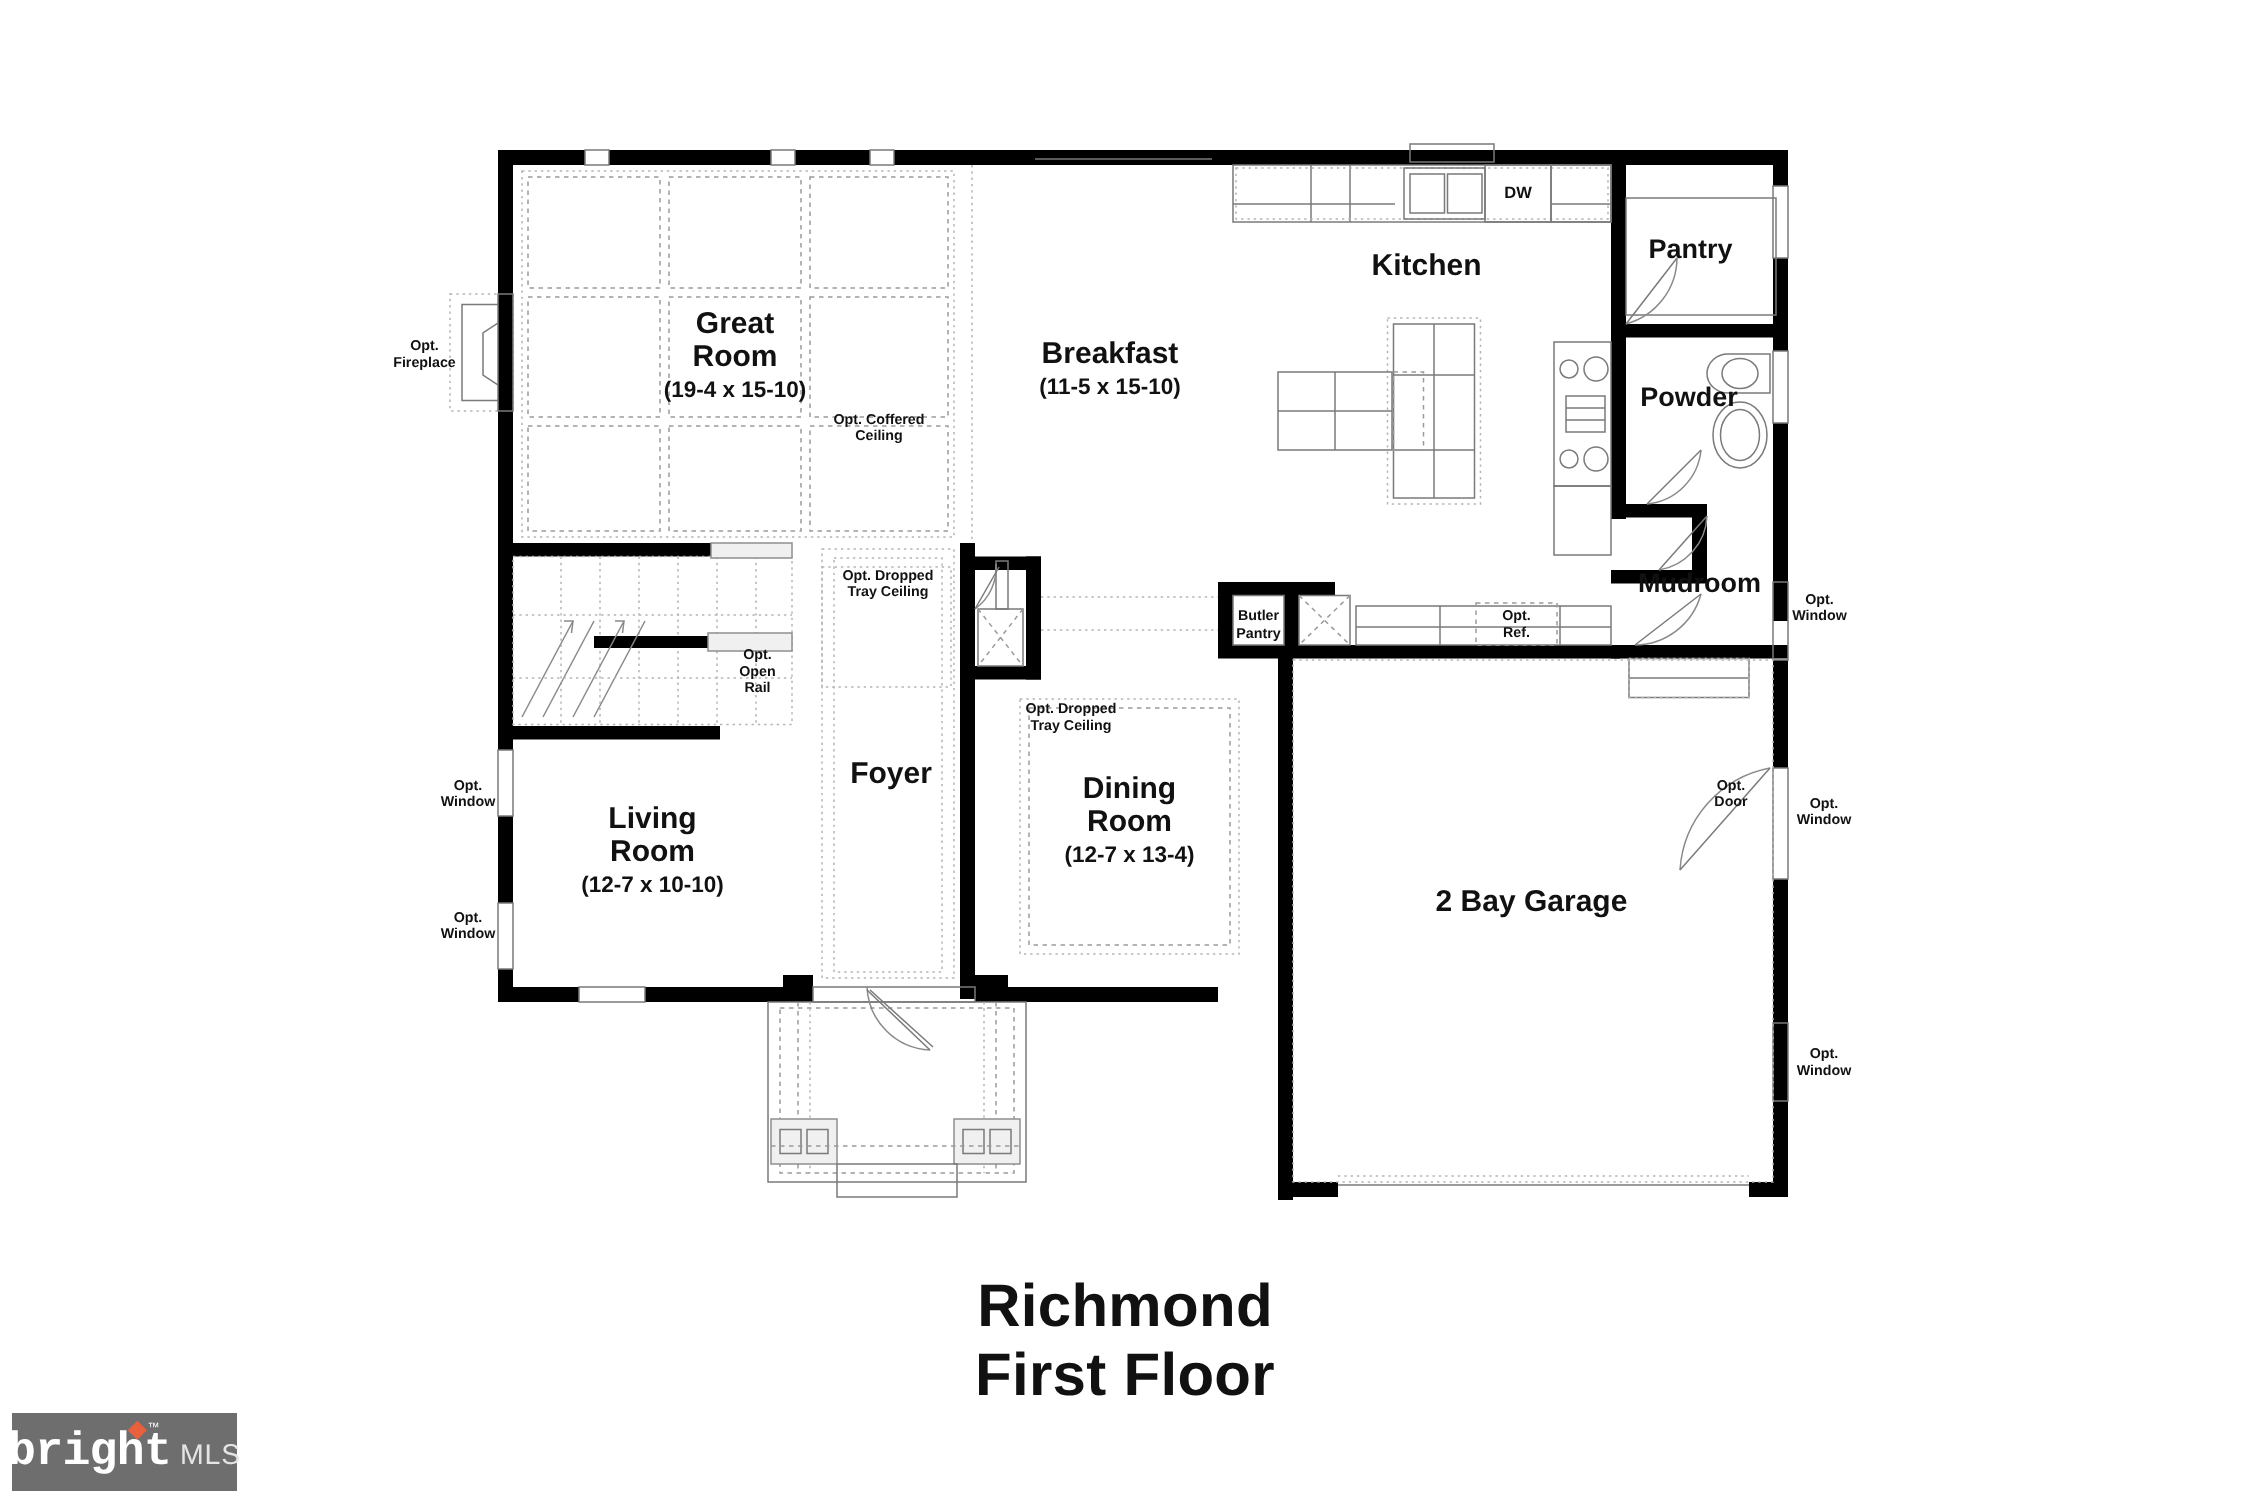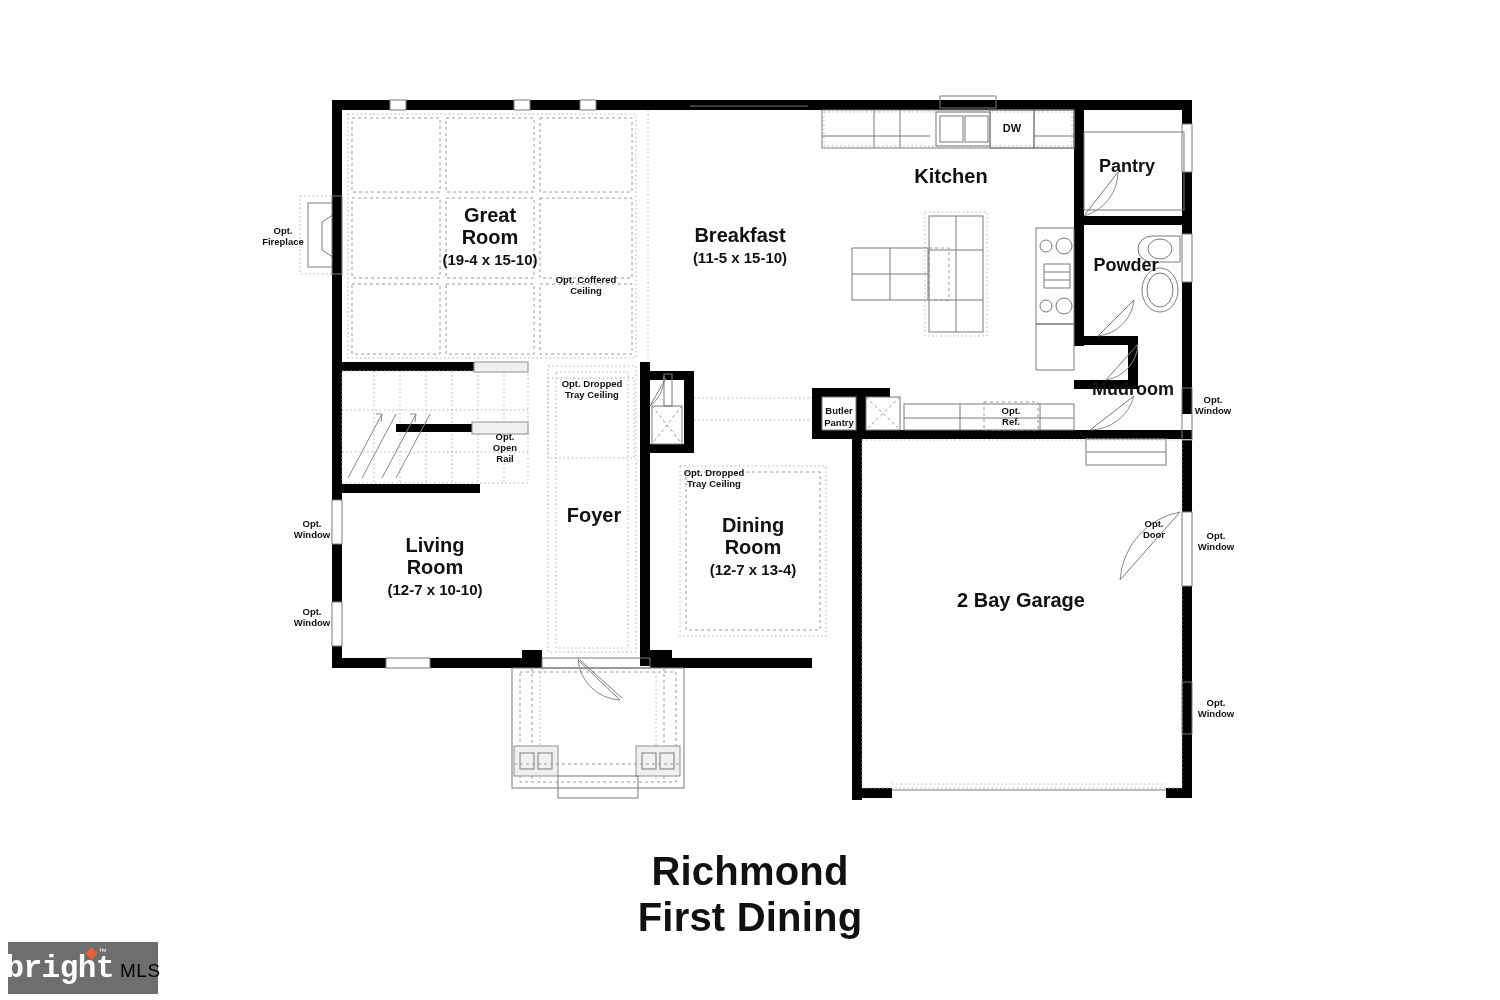--- a/index.html
+++ b/index.html
@@ -103,21 +103,21 @@
   #mls-watermark .wm-bright {
     font-family: Liberation Mono, monospace;
     font-weight: bold;
     font-size: 31px;
     color: #ffffff;
     letter-spacing: -0.5px;
   }
   #mls-watermark .wm-mls {
     font-family: "Liberation Sans", sans-serif;
     font-size: 19px;
-    color: #000000;
+    color: #e5e5e5;
     margin-left: 6px;
     letter-spacing: 0.5px;
   }
   #mls-watermark .wm-diamond {
     position: absolute;
     left: 82px;
     top: -2px;
     width: 9px;
     height: 9px;
     background: #e8613c;
@@ -488,21 +488,21 @@
     <text class="opt-label" x="1216" y="536">Opt.</text>
     <text class="opt-label" x="1216" y="547">Window</text>
 
     <text class="opt-label" x="1216" y="703">Opt.</text>
     <text class="opt-label" x="1216" y="714">Window</text>
 
   </svg>
 
   <div id="title-block">
     <div class="title-line">Richmond</div>
-    <div class="title-line">First Dining</div>
+    <div class="title-line">First Floor</div>
   </div>
 
   <div id="mls-watermark">
     <div class="wm-inner">
       <span class="wm-bright">bright</span>
       <span class="wm-diamond"></span>
       <span class="wm-tm">™</span>
       <span class="wm-mls">MLS</span>
     </div>
   </div>

